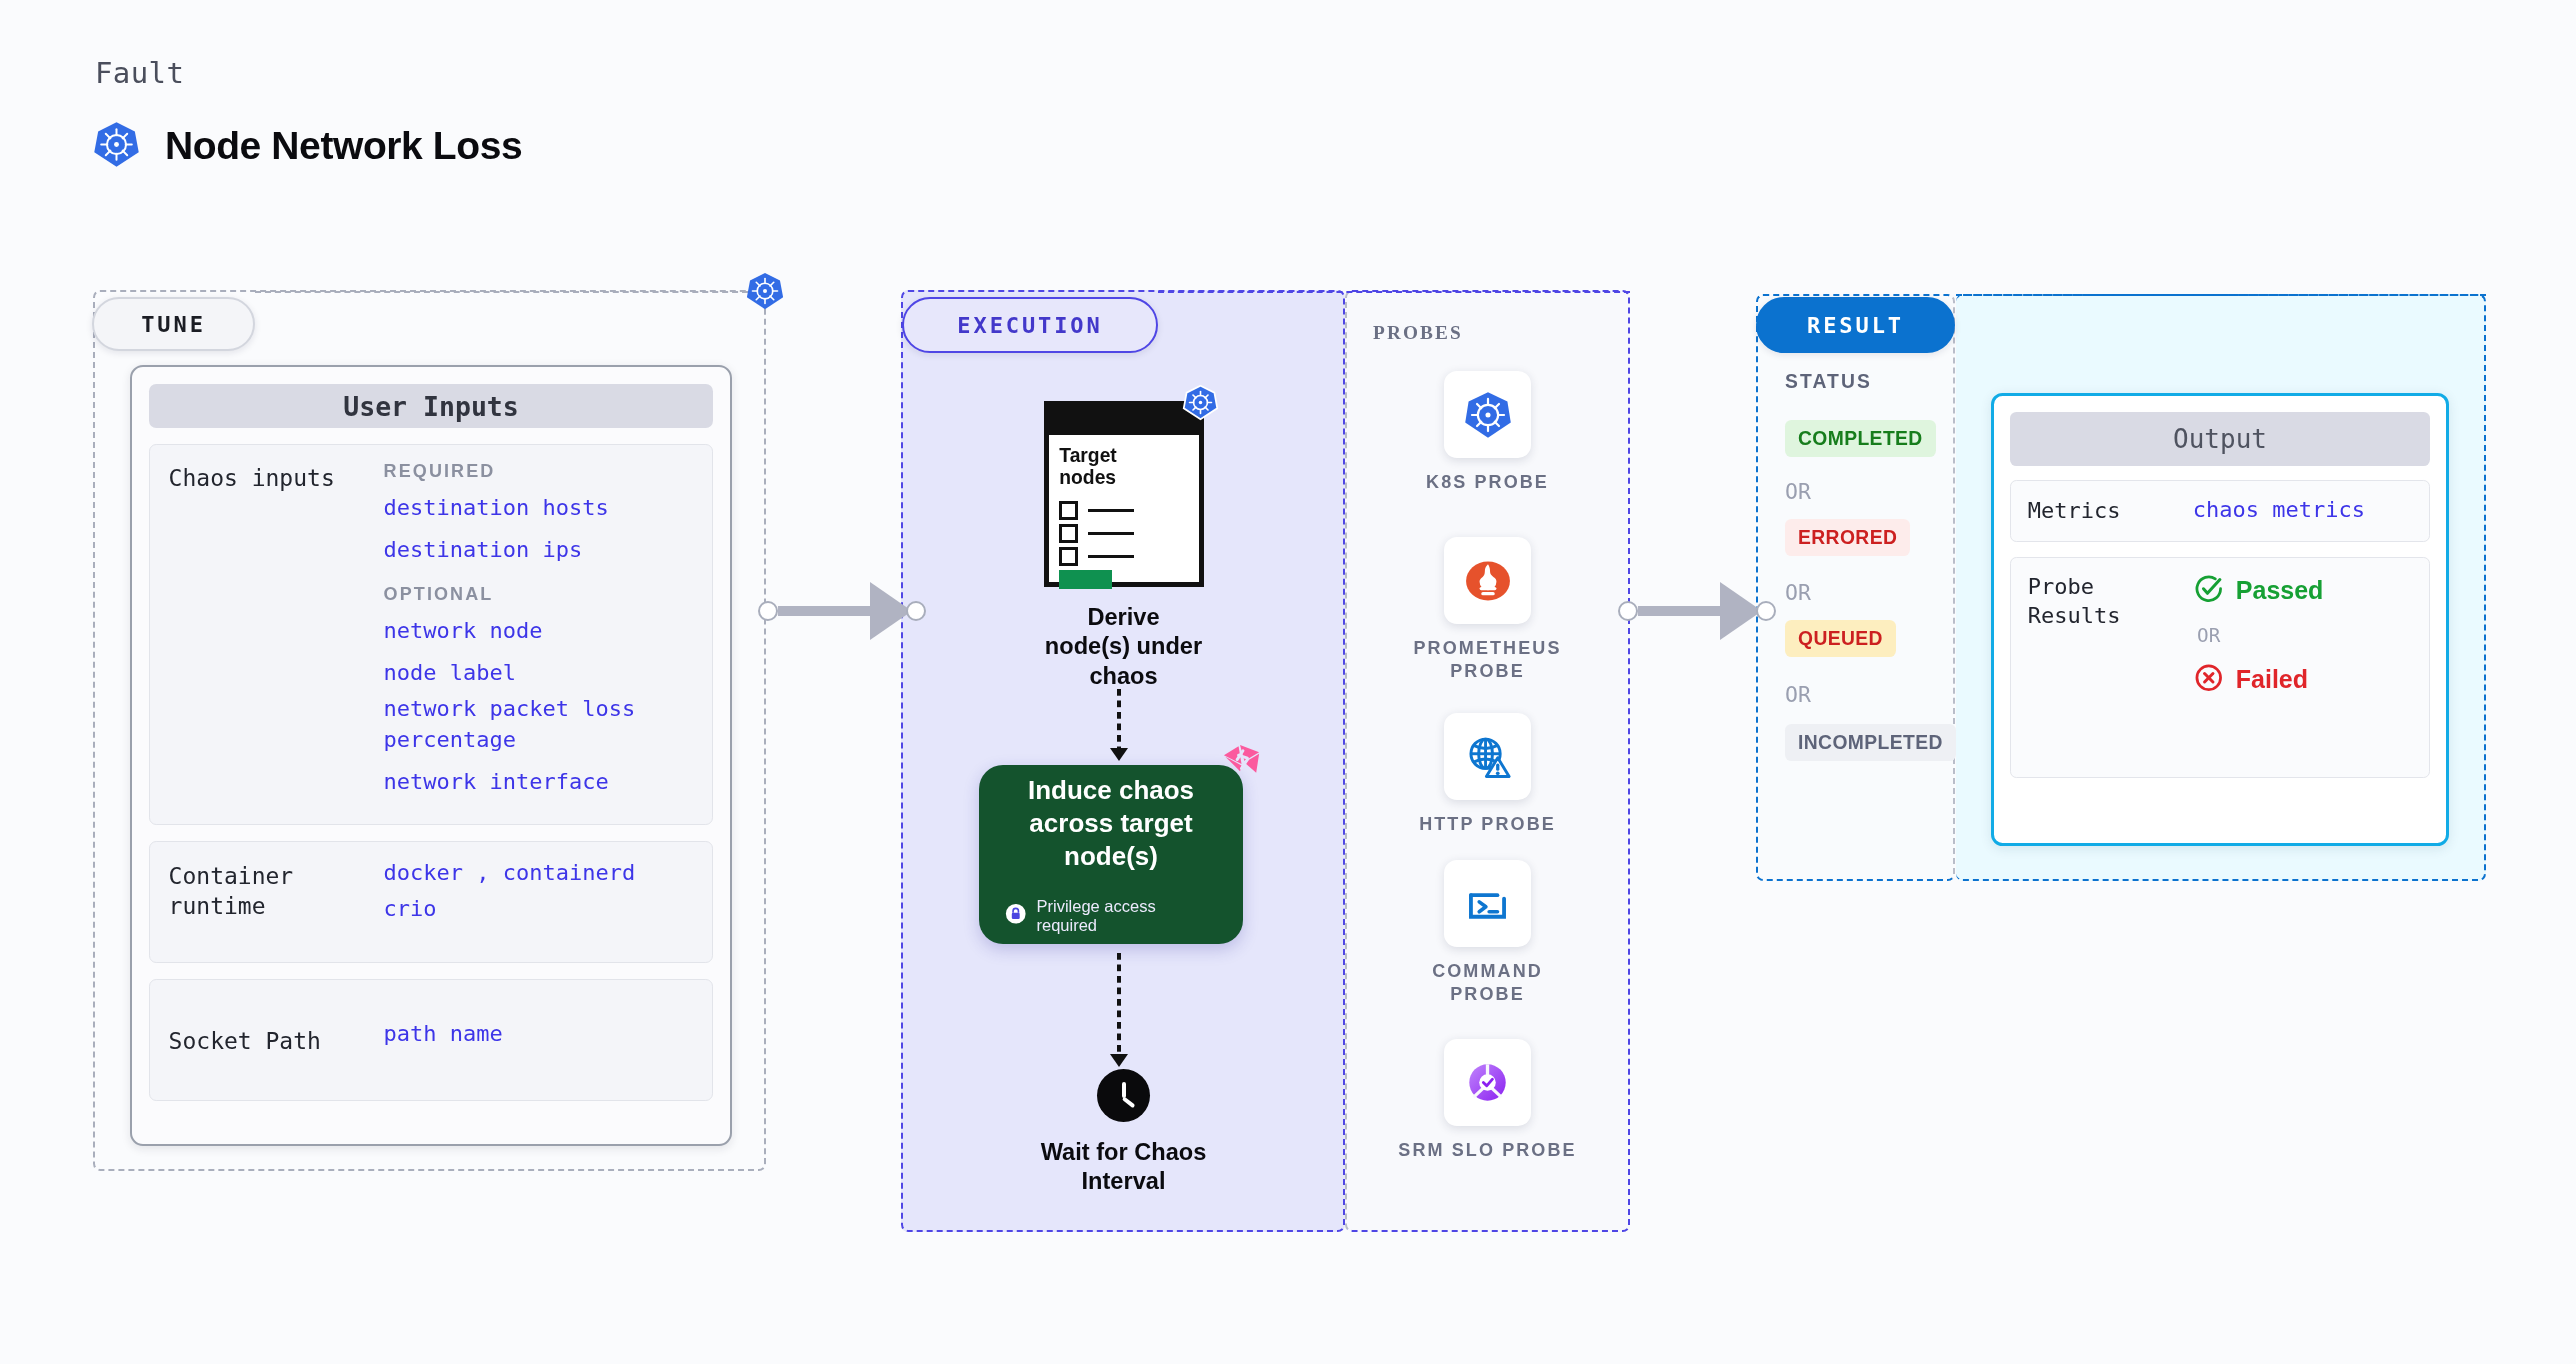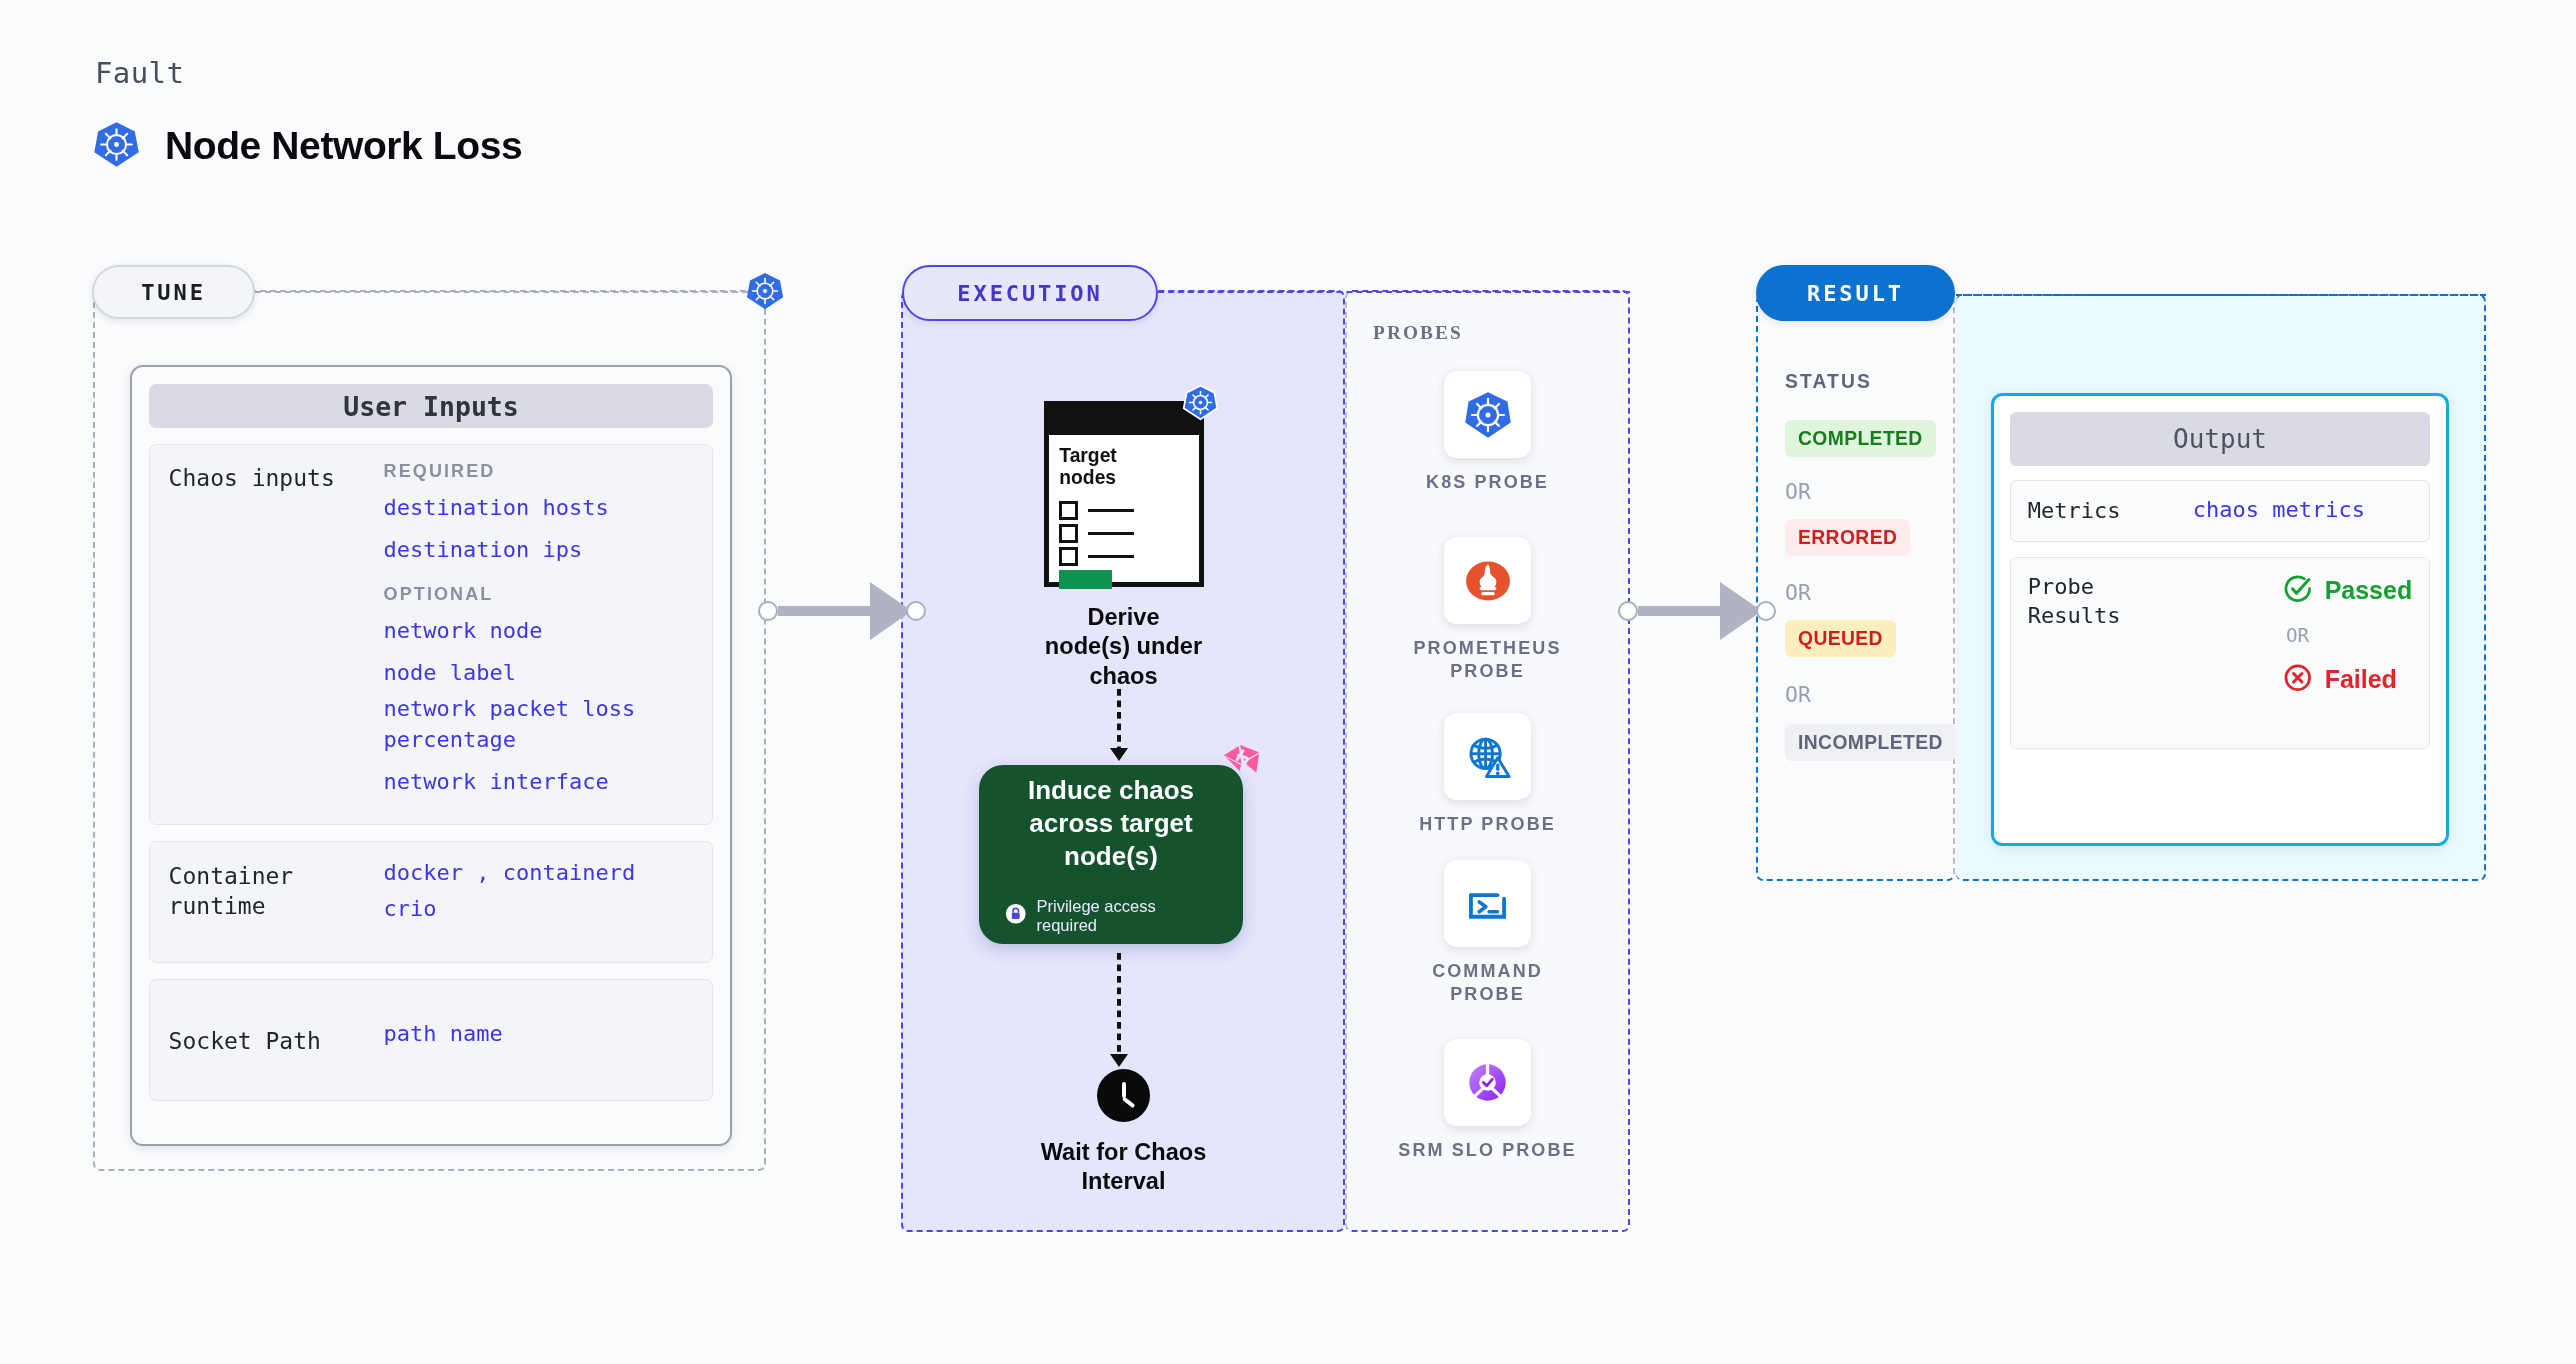--- a/index.html
+++ b/index.html
@@ -23,20 +23,21 @@
     font-size: 39px; font-weight: 700; color: #0b0b0f; letter-spacing: -0.4px;
   }
 
   
   .pill {
     position: absolute; display: flex; align-items: center; justify-content: center;
     border-radius: 716px; font-family: "DejaVu Sans Mono", monospace;
     font-size: 22px; font-weight: 700; letter-spacing: 2.9px;
     box-shadow: 0 2.1px 7.2px rgba(20,20,60,.10);
     z-index: 6;
+    margin-top: 32px;
   }
   .pill-tune { left: 92px; top: 265px; width: 163px; height: 54px;
     background: #f4f5f8; border: 2.1px solid #d3d6de; color: #1b1d24; }
   .pill-exec { left: 902px; top: 265px; width: 256px; height: 56px;
     background: #e7e7fb; border: 2.1px solid #4f46e5; color: #4338ca; }
   .pill-result { left: 1756px; top: 265px; width: 199px; height: 56px;
     background: #0b72cf; border: 2.1px solid #0b72cf; color: #ffffff; }
 
   
   .region { position: absolute; border-radius: 7.2px; }
@@ -518,21 +519,21 @@
   <div class="badge" style="top:724px; background:#eef0f4; color:#5e6479;">INCOMPLETED</div>
 
   <div class="card-output">
     <div class="out-head">Output</div>
 
     <div class="out-block">
       <div class="out-lab">Metrics</div>
       <div class="out-val">chaos metrics</div>
     </div>
 
-    <div class="out-block" style="height:192px;justify-content:space-between;">
+    <div class="out-block" style="height:221px;">
       <div class="out-lab">Probe Results</div>
       <div>
         <div class="pf-row">
           <span>
             <svg width="31.5" height="31.5" viewBox="0 0 24 24">
               <path d="M21 12a9 9 0 1 1-4-7.5" fill="none" stroke="#16a034" stroke-width="2.1" stroke-linecap="round"></path>
               <polyline points="8,12 11,15.5 20.5,5" fill="none" stroke="#16a034" stroke-width="2.3" stroke-linecap="round" stroke-linejoin="round"></polyline>
             </svg>
           </span>
           <span class="pf-pass">Passed</span>

